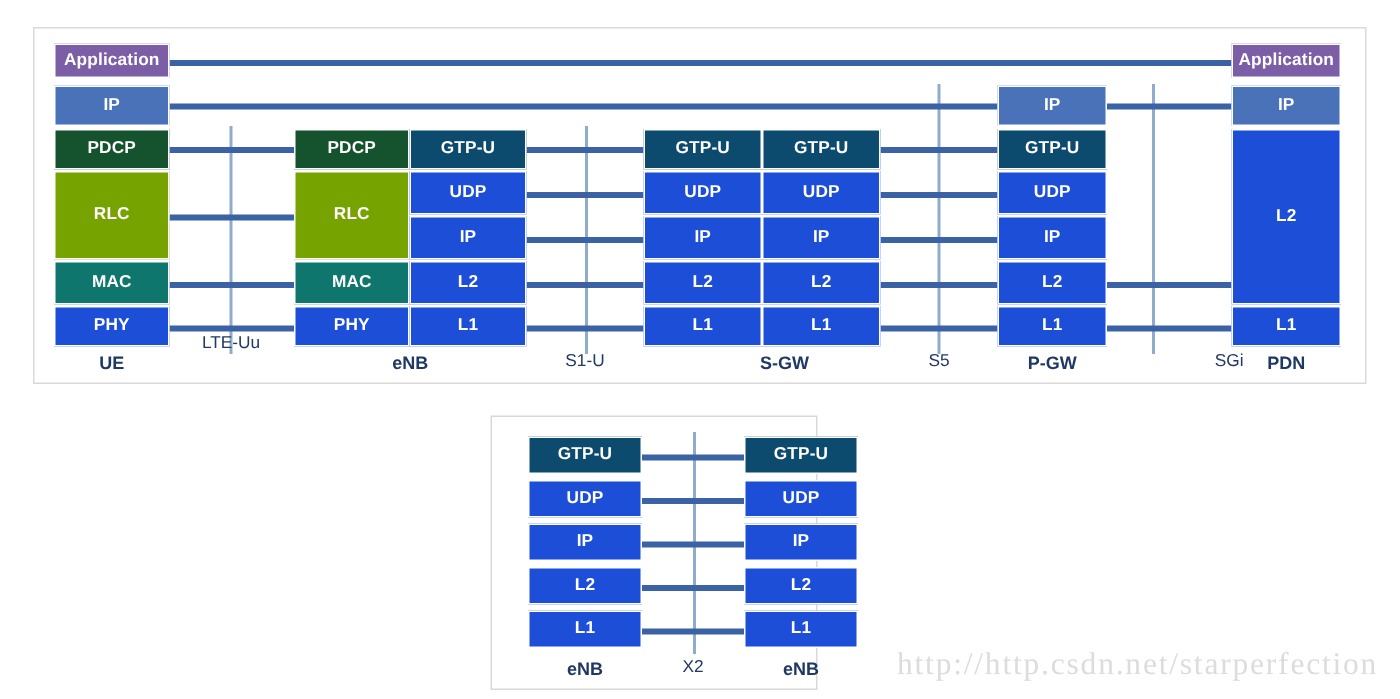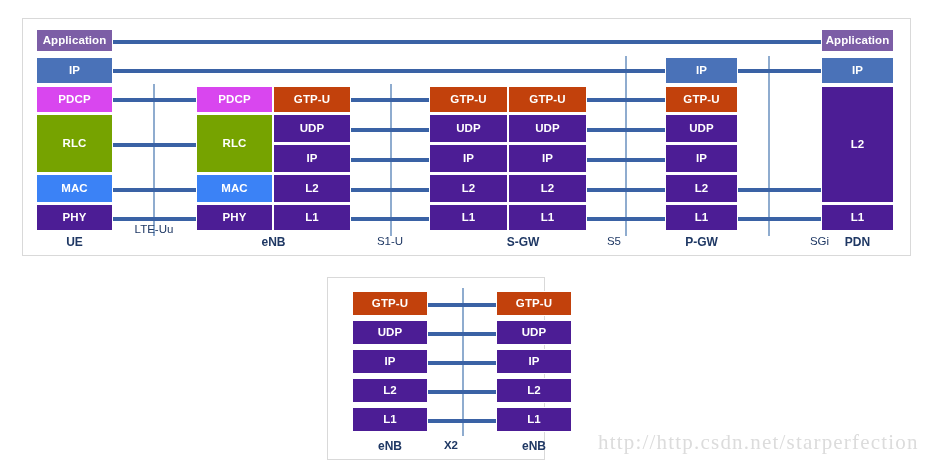--- a/index.html
+++ b/index.html
@@ -11,25 +11,25 @@
   .panel{position:absolute;background:#ffffff;border:1px solid #d9d9d9;box-sizing:border-box;}
   #panel-top{left:22px;top:18px;width:889px;height:238px;}
   #panel-bottom{left:327px;top:277px;width:218px;height:183px;}
 
   
   .box{position:absolute;box-sizing:border-box;display:flex;align-items:center;justify-content:center;
        color:#ffffff;font-weight:bold;font-size:11.5px;letter-spacing:.1px;
        border:1px solid #ffffff;line-height:1;text-align:center;}
   .c-app  {background:#7C5EA6;}
   .c-ip   {background:#4A72B8;}
-  .c-pdcp {background:#d946ef;text-align:right;}
+  .c-pdcp {background:#14532d;text-align:right;}
   .c-rlc  {background:#76A300;}
-  .c-mac  {background:#3b82f6;}
-  .c-grey {background:#4c1d95;}
-  .c-gtp  {background:#c2410c;text-align:right;}
+  .c-mac  {background:#0f766e;}
+  .c-grey {background:#1d4ed8;}
+  .c-gtp  {background:#0c4a6e;text-align:right;}
 
   
   .hline{position:absolute;height:4px;background:#3A62A5;}
   .vline{position:absolute;width:2px;background:#8FACCF;}
 
   
   .node-label{position:absolute;color:#1F3864;font-weight:bold;font-size:12px;
               text-align:center;line-height:1;white-space:nowrap;}
   .iface-label{position:absolute;color:#1F3864;font-weight:normal;font-size:11.5px;
                text-align:center;line-height:1;white-space:nowrap;}
@@ -115,21 +115,21 @@
 <div class="box c-app" style="left:821px;top:29px;width:73px;height:23px;">Application</div>
 <div class="box c-ip" style="left:821px;top:57px;width:73px;height:27px;">IP</div>
 <div class="box c-grey" style="left:821px;top:86px;width:73px;height:117px;">L2</div>
 <div class="box c-grey" style="left:821px;top:204px;width:73px;height:27px;">L1</div>
 
 <div class="node-label" style="left:36px;top:236px;width:77px;">UE</div>
 <div class="iface-label" style="left:114px;top:224px;width:80px;">LTE-Uu</div>
 <div class="node-label" style="left:196px;top:236px;width:155px;">eNB</div>
 <div class="iface-label" style="left:352px;top:236px;width:76px;">S1-U</div>
 <div class="node-label" style="left:444px;top:236px;width:158px;">S-GW</div>
-<div class="iface-label" style="left:576px;top:236px;width:76px;">S5</div>
+<div class="iface-label" style="left:588px;top:236px;width:76px;">S5</div>
 <div class="node-label" style="left:665px;top:236px;width:73px;">P-GW</div>
 <div class="iface-label" style="left:779px;top:236px;width:81px;">SGi</div>
 <div class="node-label" style="left:821px;top:236px;width:73px;">PDN</div>
 
 <div class="panel" id="panel-bottom"></div>
 
 <div class="vline" style="left:462px;top:288px;height:148px;"></div>
 
 <div class="hline" style="left:428px;top:303px;width:68px;"></div>
 <div class="hline" style="left:428px;top:332px;width:68px;"></div>
@@ -143,16 +143,16 @@
 <div class="box c-grey" style="left:352px;top:378px;width:76px;height:25px;">L2</div>
 <div class="box c-grey" style="left:352px;top:407px;width:76px;height:25px;">L1</div>
 
 <div class="box c-gtp" style="left:496px;top:291px;width:76px;height:25px;">GTP-U</div>
 <div class="box c-grey" style="left:496px;top:320px;width:76px;height:25px;">UDP</div>
 <div class="box c-grey" style="left:496px;top:349px;width:76px;height:25px;">IP</div>
 <div class="box c-grey" style="left:496px;top:378px;width:76px;height:25px;">L2</div>
 <div class="box c-grey" style="left:496px;top:407px;width:76px;height:25px;">L1</div>
 
 <div class="node-label" style="left:352px;top:440px;width:76px;">eNB</div>
-<div class="iface-label" style="left:418px;top:440px;width:66px;font-weight:bold;">X2</div>
+<div class="iface-label" style="left:429px;top:440px;width:66px;">X2</div>
 <div class="node-label" style="left:496px;top:440px;width:76px;">eNB</div>
 
 <div id="watermark">http://http.csdn.net/starperfection</div>
 
 </body></html>

